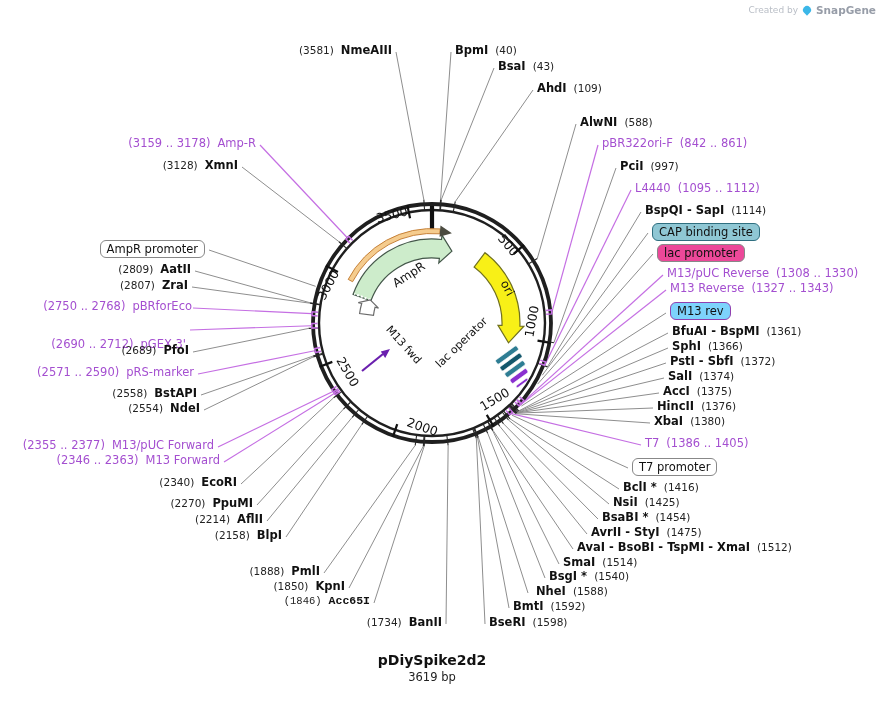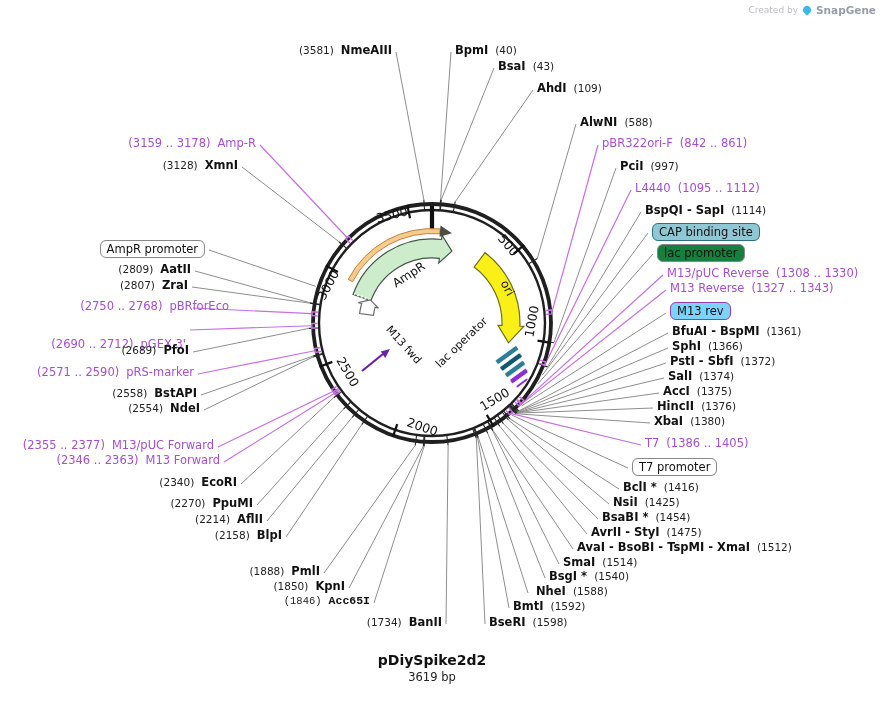--- a/index.html
+++ b/index.html
@@ -168,21 +168,21 @@
       <div class="callout" style="top: 43px; right: 496px; text-align: right;"><span class="seg-p">(3581)</span><span class="seg-n">NmeAIII</span></div>
       <div class="callout" style="top: 43px; left: 455px;"><span class="seg-n">BpmI</span><span class="seg-p">(40)</span></div>
       <div class="callout" style="top: 59px; left: 498px;"><span class="seg-n">BsaI</span><span class="seg-p">(43)</span></div>
       <div class="callout" style="top: 81px; left: 537px;"><span class="seg-n">AhdI</span><span class="seg-p">(109)</span></div>
       <div class="callout" style="top: 115px; left: 580px;"><span class="seg-n">AlwNI</span><span class="seg-p">(588)</span></div>
       <div class="callout" style="top: 136px; left: 602px;"><span class="seg-pn">pBR322ori-F</span><span class="seg-pp">(842 .. 861)</span></div>
       <div class="callout" style="top: 159px; left: 620px;"><span class="seg-n">PciI</span><span class="seg-p">(997)</span></div>
       <div class="callout" style="top: 181px; left: 635px;"><span class="seg-pn">L4440</span><span class="seg-pp">(1095 .. 1112)</span></div>
       <div class="callout" style="top: 203px; left: 645px;"><span class="seg-n">BspQI - SapI</span><span class="seg-p">(1114)</span></div>
       <div class="mapbox" style="background: rgb(143, 199, 212); border-color: rgb(47, 111, 128); top: 223px; left: 652px;">CAP binding site</div>
-      <div class="mapbox" style="background: #15803d; border-color: rgb(136, 136, 136); top: 244px; left: 657px;">lac promoter</div>
+      <div class="mapbox" style="background: #ec4899; border-color: rgb(136, 136, 136); top: 244px; left: 657px;">lac promoter</div>
       <div class="callout" style="top: 266px; left: 667px;"><span class="seg-pn">M13/pUC Reverse</span><span class="seg-pp">(1308 .. 1330)</span></div>
       <div class="callout" style="top: 281px; left: 670px;"><span class="seg-pn">M13 Reverse</span><span class="seg-pp">(1327 .. 1343)</span></div>
       <div class="mapbox" style="background: #7dd3fc; border-color: rgb(144, 64, 176); top: 302px; left: 670px;">M13 rev</div>
       <div class="callout" style="top: 324px; left: 672px;"><span class="seg-n">BfuAI - BspMI</span><span class="seg-p">(1361)</span></div>
       <div class="callout" style="top: 339px; left: 672px;"><span class="seg-n">SphI</span><span class="seg-p">(1366)</span></div>
       <div class="callout" style="top: 354px; left: 670px;"><span class="seg-n">PstI - SbfI</span><span class="seg-p">(1372)</span></div>
       <div class="callout" style="top: 369px; left: 668px;"><span class="seg-n">SalI</span><span class="seg-p">(1374)</span></div>
       <div class="callout" style="top: 384px; left: 663px;"><span class="seg-n">AccI</span><span class="seg-p">(1375)</span></div>
       <div class="callout" style="top: 399px; left: 657px;"><span class="seg-n">HincII</span><span class="seg-p">(1376)</span></div>
       <div class="callout" style="top: 414px; left: 654px;"><span class="seg-n">XbaI</span><span class="seg-p">(1380)</span></div>
@@ -196,21 +196,21 @@
       <div class="callout" style="top: 555px; left: 563px;"><span class="seg-n">SmaI</span><span class="seg-p">(1514)</span></div>
       <div class="callout" style="top: 569px; left: 549px;"><span class="seg-n">BsgI *</span><span class="seg-p">(1540)</span></div>
       <div class="callout" style="top: 584px; left: 536px;"><span class="seg-n">NheI</span><span class="seg-p">(1588)</span></div>
       <div class="callout" style="top: 599px; left: 513px;"><span class="seg-n">BmtI</span><span class="seg-p">(1592)</span></div>
       <div class="callout" style="top: 615px; left: 489px;"><span class="seg-n">BseRI</span><span class="seg-p">(1598)</span></div>
       <div class="callout" style="top: 136px; right: 632px; text-align: right;"><span class="seg-pp">(3159 .. 3178)</span><span class="seg-pn">Amp-R</span></div>
       <div class="callout" style="top: 158px; right: 650px; text-align: right;"><span class="seg-p">(3128)</span><span class="seg-n">XmnI</span></div>
       <div class="mapbox" style="background: rgb(255, 255, 255); border-color: rgb(136, 136, 136); top: 240px; right: 683px; text-align: right;">AmpR promoter</div>
       <div class="callout" style="top: 262px; right: 697px; text-align: right;"><span class="seg-p">(2809)</span><span class="seg-n">AatII</span></div>
       <div class="callout" style="top: 278px; right: 700px; text-align: right;"><span class="seg-p">(2807)</span><span class="seg-n">ZraI</span></div>
-      <div class="callout" style="top: 299px; right: 659px; text-align: center;"><span class="seg-pp">(2750 .. 2768)</span><span class="seg-pn">pBRforEco</span></div>
+      <div class="callout" style="top: 299px; right: 696px; text-align: center;"><span class="seg-pp">(2750 .. 2768)</span><span class="seg-pn">pBRforEco</span></div>
       <div class="callout" style="top: 321px; right: 702px; text-align: right; margin-top: 16px;"><span class="seg-pp">(2690 .. 2712)</span><span class="seg-pn">pGEX 3'</span></div>
       <div class="callout" style="top: 343px; right: 699px; text-align: right;"><span class="seg-p">(2689)</span><span class="seg-n">PfoI</span></div>
       <div class="callout" style="top: 365px; right: 694px; text-align: right;"><span class="seg-pp">(2571 .. 2590)</span><span class="seg-pn">pRS-marker</span></div>
       <div class="callout" style="top: 386px; right: 691px; text-align: right;"><span class="seg-p">(2558)</span><span class="seg-n">BstAPI</span></div>
       <div class="callout" style="top: 401px; right: 688px; text-align: right;"><span class="seg-p">(2554)</span><span class="seg-n">NdeI</span></div>
       <div class="callout" style="top: 438px; right: 674px; text-align: right;"><span class="seg-pp">(2355 .. 2377)</span><span class="seg-pn">M13/pUC Forward</span></div>
       <div class="callout" style="top: 453px; right: 668px; text-align: right;"><span class="seg-pp">(2346 .. 2363)</span><span class="seg-pn">M13 Forward</span></div>
       <div class="callout" style="top: 475px; right: 651px; text-align: right;"><span class="seg-p">(2340)</span><span class="seg-n">EcoRI</span></div>
       <div class="callout" style="top: 496px; right: 635px; text-align: right;"><span class="seg-p">(2270)</span><span class="seg-n">PpuMI</span></div>
       <div class="callout" style="top: 512px; right: 625px; text-align: right;"><span class="seg-p">(2214)</span><span class="seg-n">AflII</span></div>

